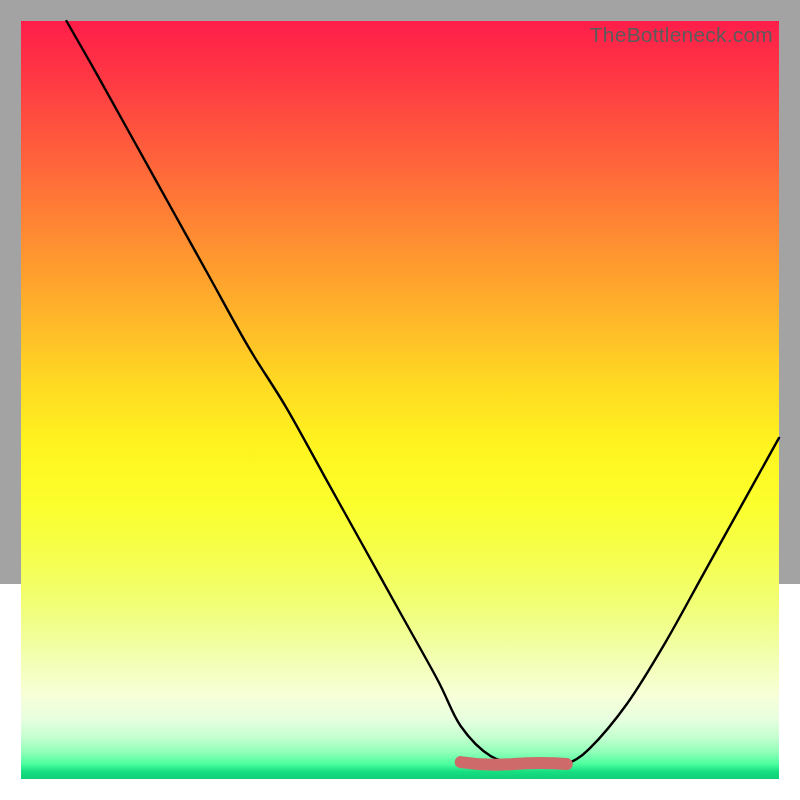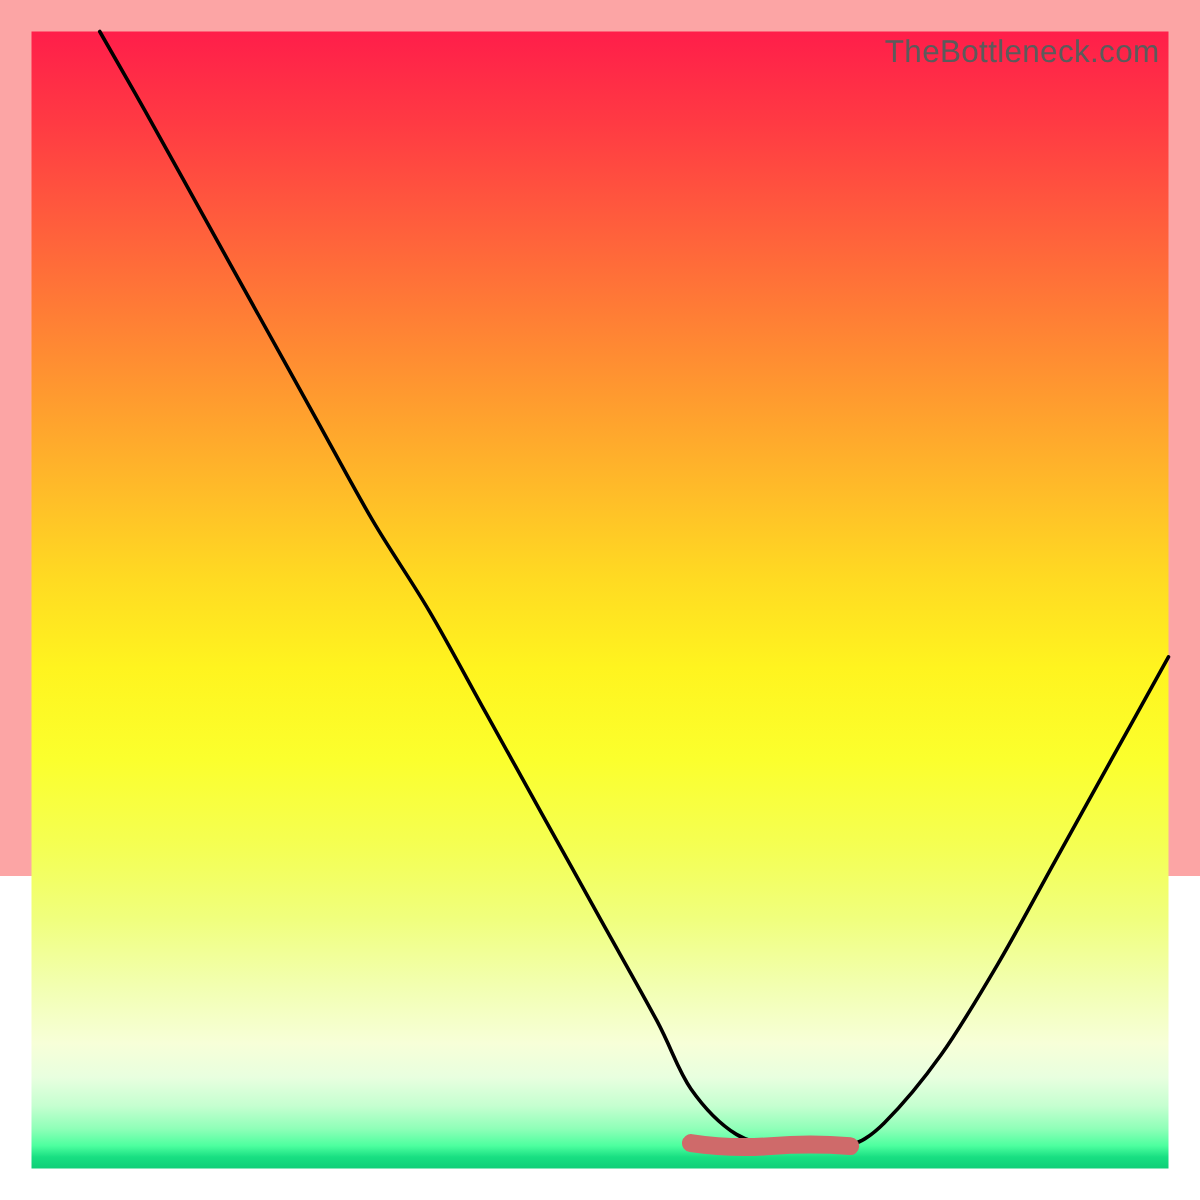--- a/index.html
+++ b/index.html
@@ -1,21 +1,21 @@
 <!DOCTYPE html>
 <html><head>
 <meta charset="utf-8">
 <style>
   * { margin: 0; padding: 0; box-sizing: border-box; }
   html, body { width: 800px; height: 800px; overflow: hidden; }
   .canvas {
     position: relative;
     width: 800px;
     height: 584px;
-    background: #fca5a5;
+    background: #a3a3a3;
   }
   .plot-area {
     position: absolute;
     left: 21px;
     top: 21px;
     width: 758px;
     height: 758px;
     background: linear-gradient(to bottom,
       #ff1e4a 0%,
       #ff3a43 8%,

